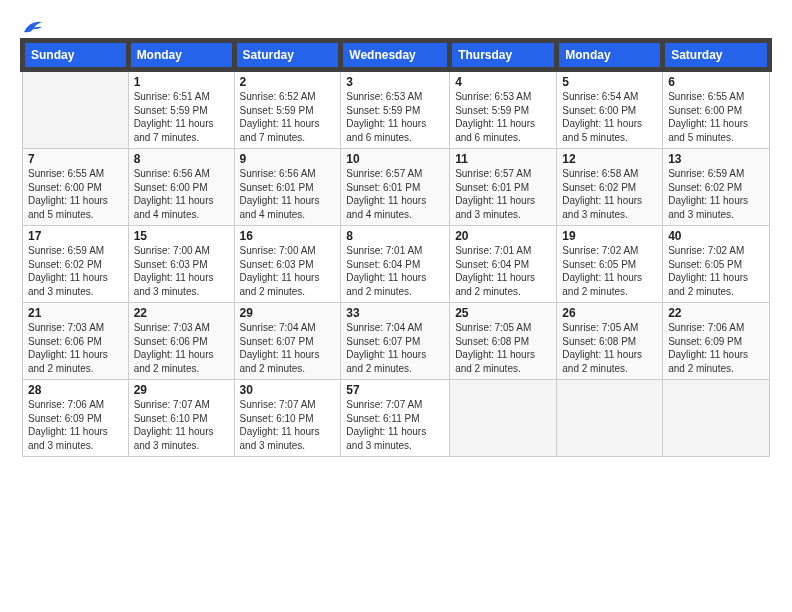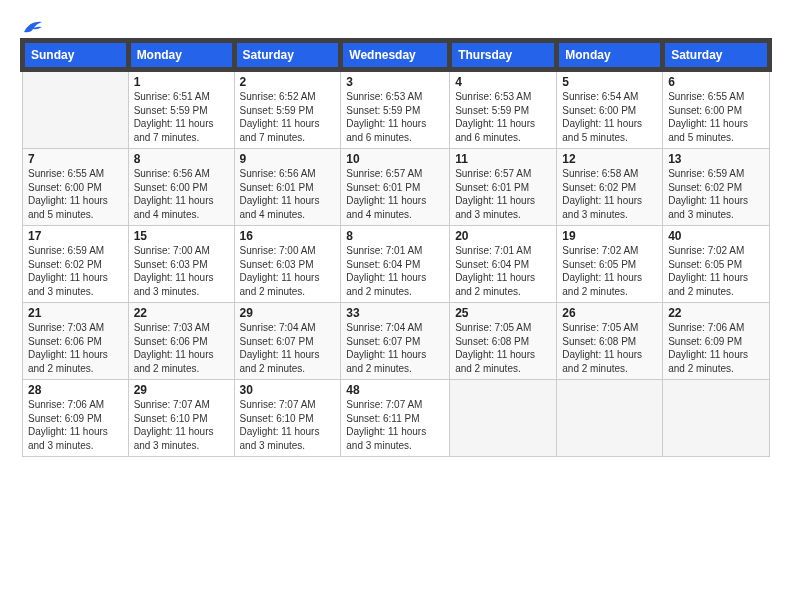--- a/index.html
+++ b/index.html
@@ -348,21 +348,21 @@
 and 3 minutes.</div>
           </td>
           <td>
             <span class="day-num">30</span>
             <div class="day-info" style="white-space: pre-line;">Sunrise: 7:07 AM
 Sunset: 6:10 PM
 Daylight: 11 hours
 and 3 minutes.</div>
           </td>
           <td>
-            <span class="day-num">48</span>
+            <span class="day-num">57</span>
             <div class="day-info" style="white-space: pre-line;">Sunrise: 7:07 AM
 Sunset: 6:11 PM
 Daylight: 11 hours
 and 3 minutes.</div>
           </td>
           <td class="empty-cell"></td>
           <td class="empty-cell"></td>
           <td class="empty-cell"></td>
         </tr>
       </tbody>

